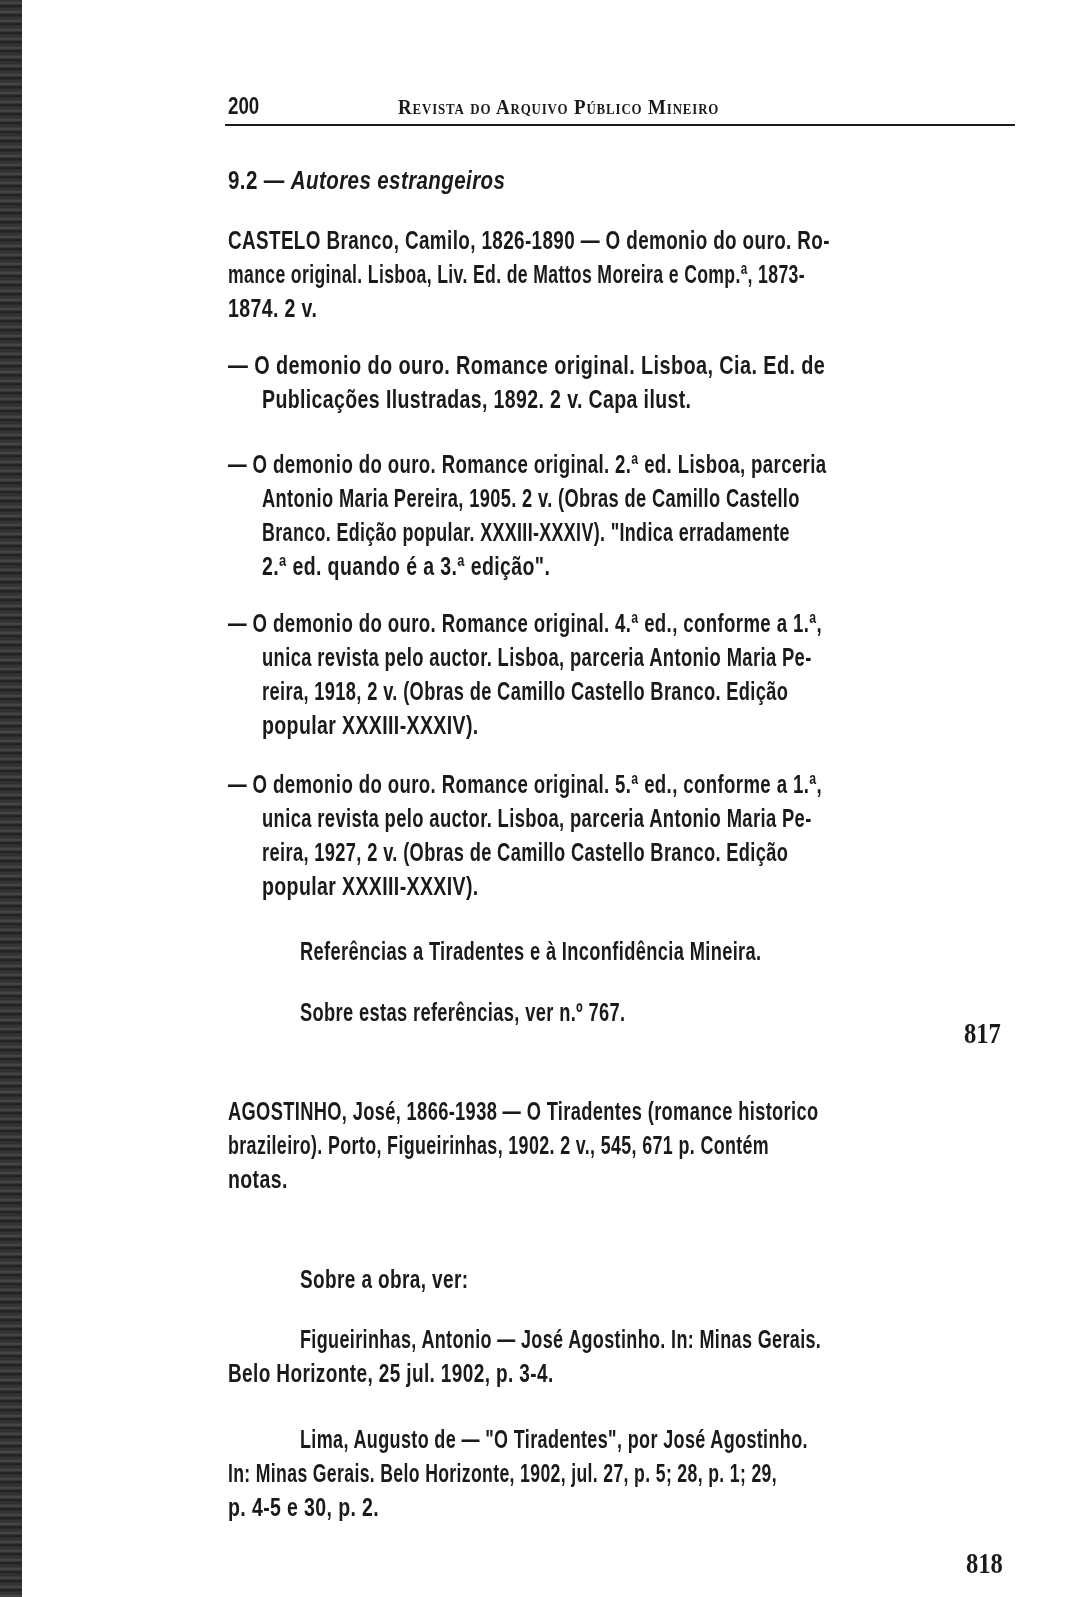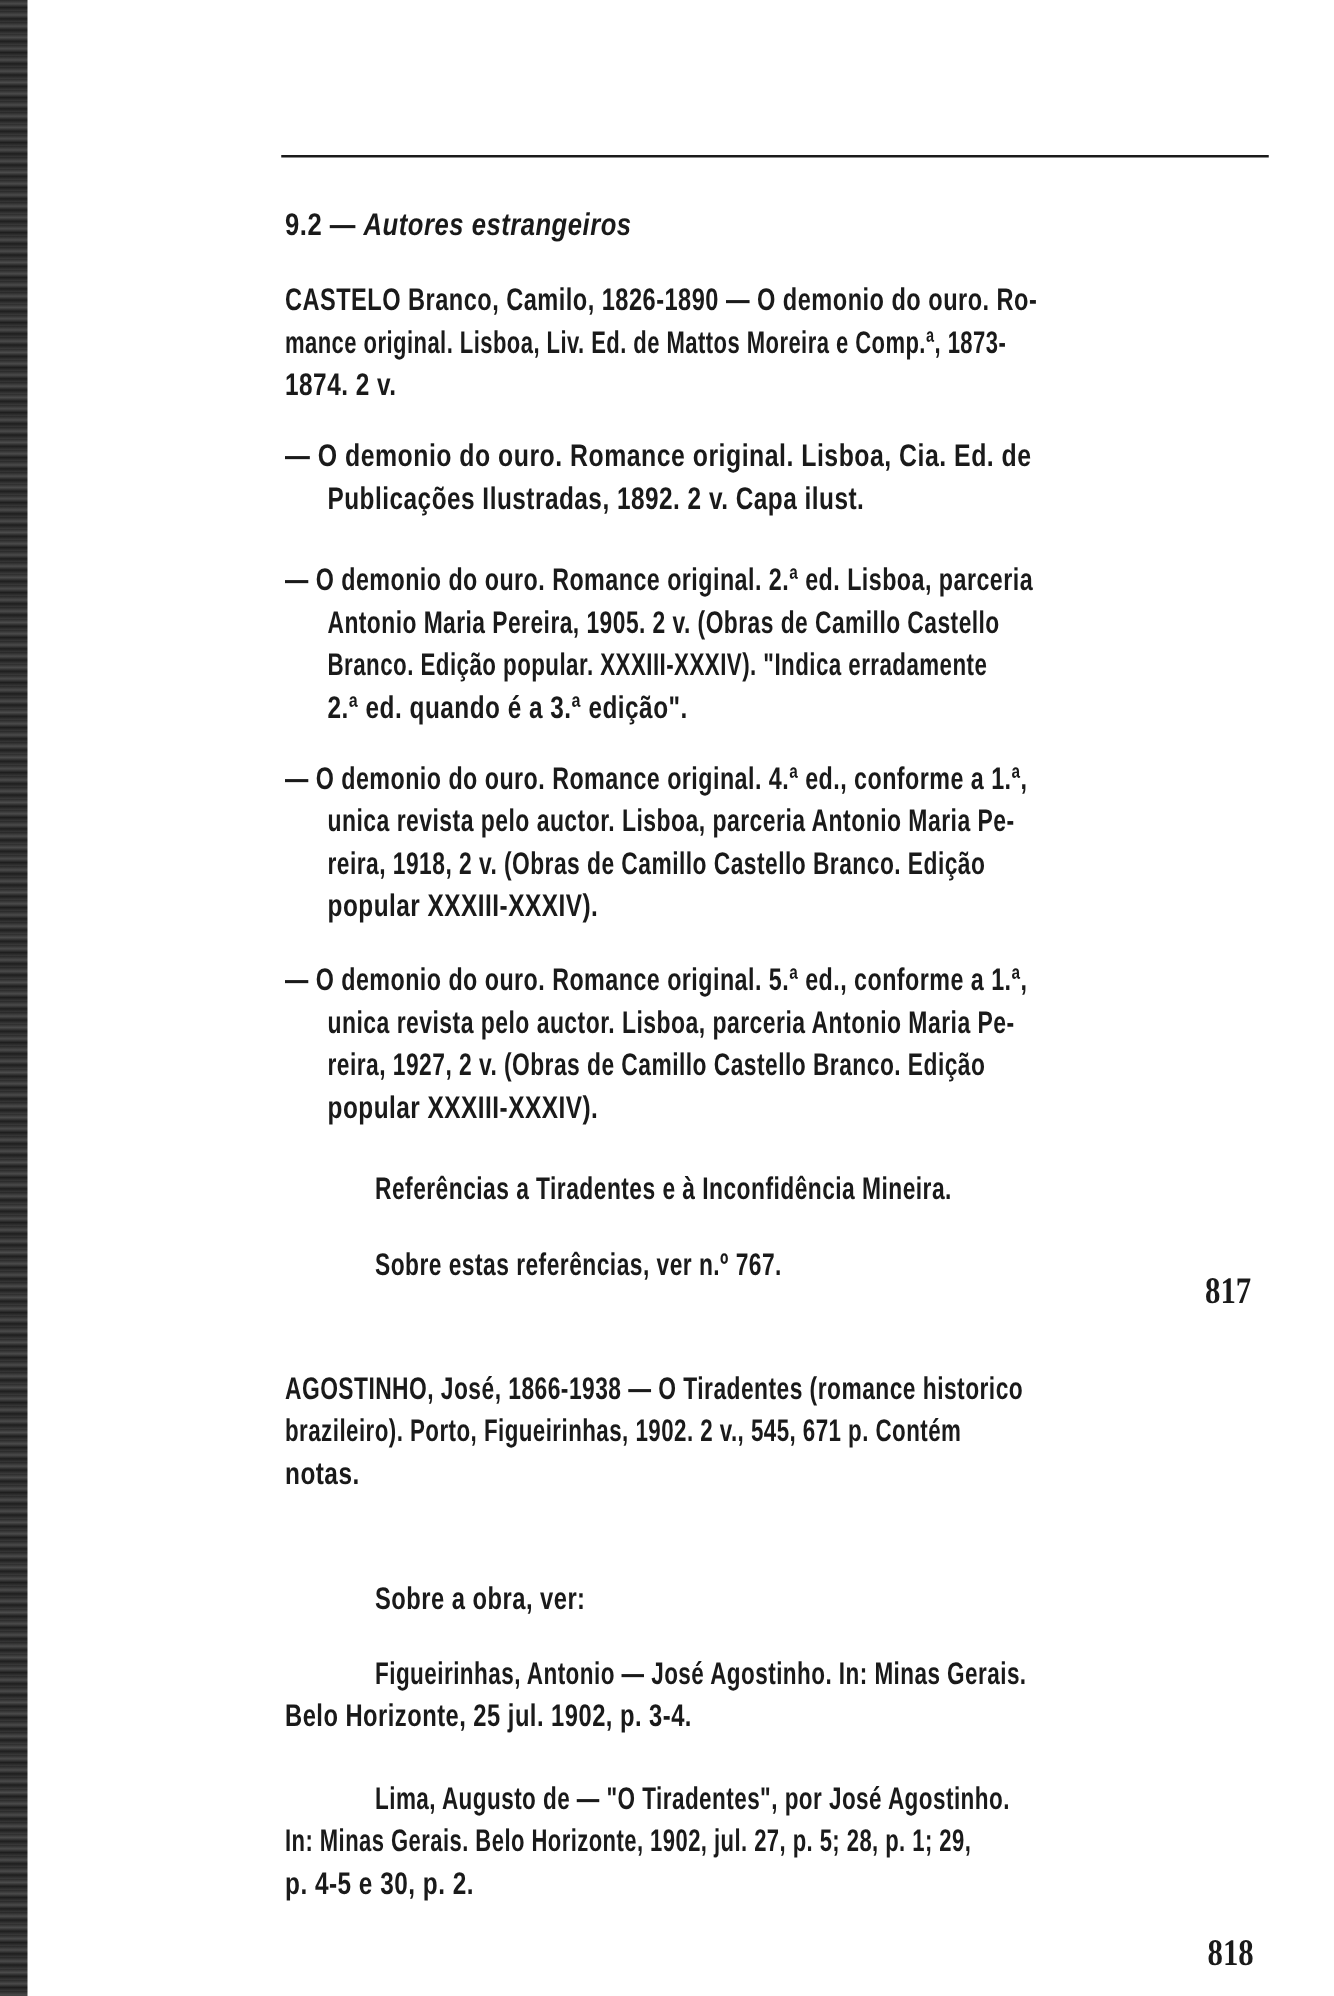--- a/index.html
+++ b/index.html
@@ -42,20 +42,24 @@
     font-weight: bold; transform: scaleX(0.82); transform-origin: left top;
   }
 </style>
 </head>
 <body>
 
 <div class="binding"></div>
 
 <div class="page">
 
+  <div class="running-head">
+    <span class="page-number">200</span>
+    <span class="journal-title">Revista do Arquivo Público Mineiro</span>
+  </div>
   <div class="head-rule"></div>
 
   <div class="text" style="left:228px; top:166px; transform:scaleX(0.82);">
     <span>9.2</span>
     <span>—</span>
     <span class="section-title">Autores estrangeiros</span>
   </div>
 
   <div class="text" style="left:228px; top:226px; transform:scaleX(0.755);">CASTELO Branco, Camilo, 1826-1890 — O demonio do ouro. Ro-</div>
   <div class="text" style="left:228px; top:260px; transform:scaleX(0.705);">mance original. Lisboa, Liv. Ed. de Mattos Moreira e Comp.ª, 1873-</div>

